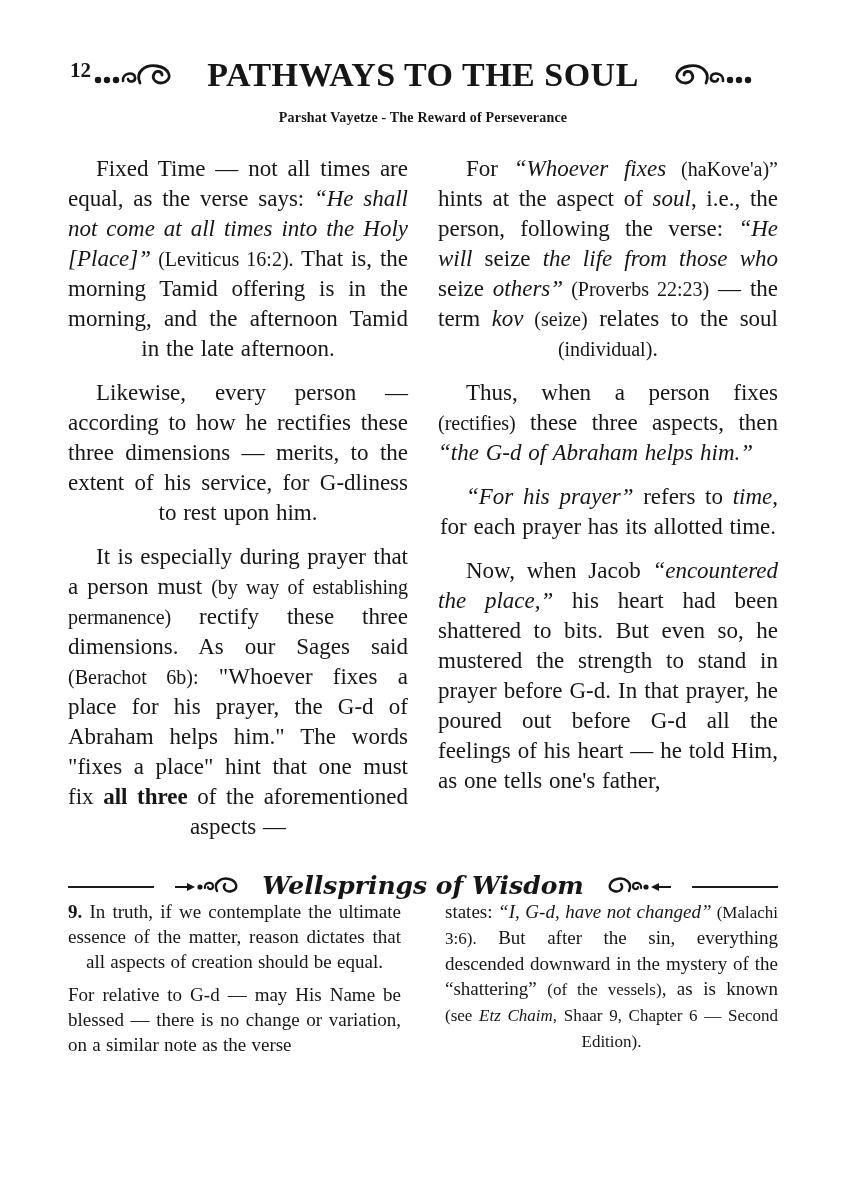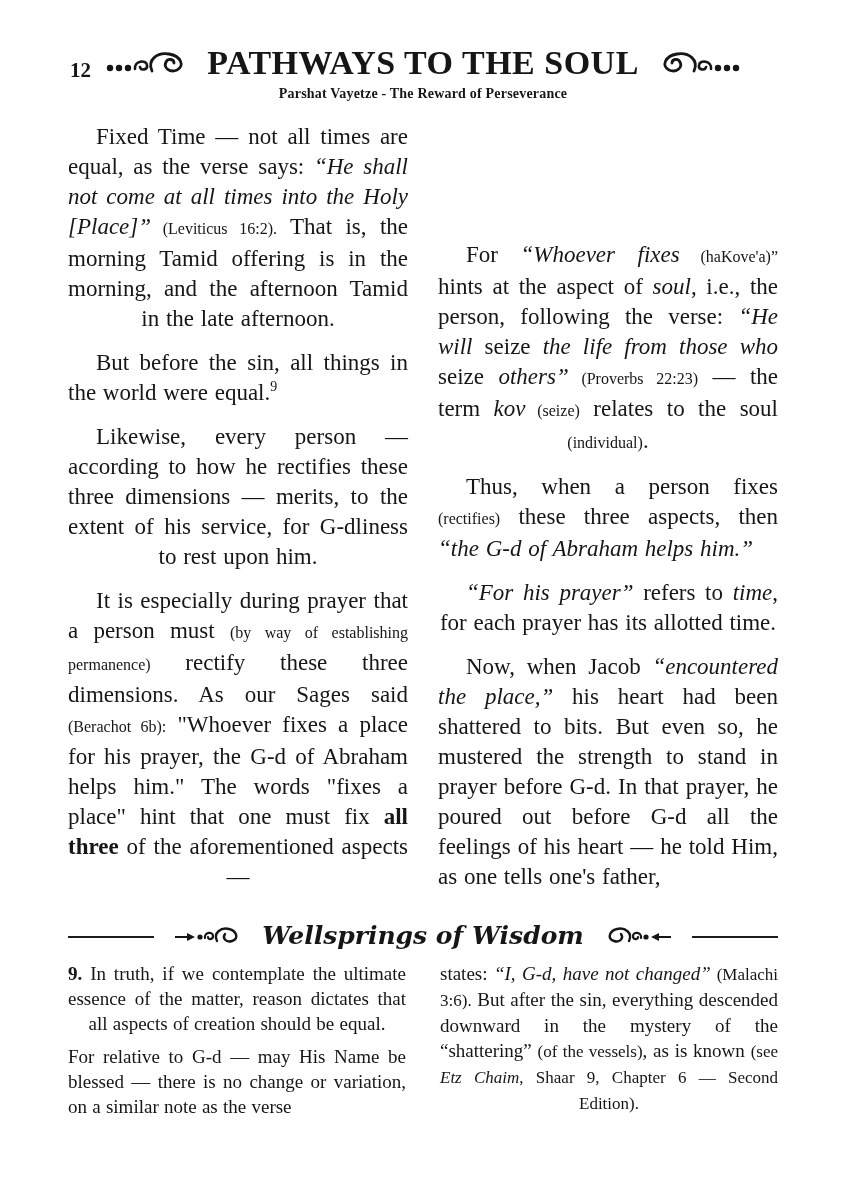--- a/index.html
+++ b/index.html
@@ -22,63 +22,63 @@
   
   header{position:relative;text-align:center;}
   .pagenum{
     position:absolute;left:2px;top:14px;
     font-size:21px;font-weight:bold;
   }
   .title-row{
     display:flex;align-items:center;justify-content:center;gap:10px;
   }
   h1.book-title{
-    margin:0;display:inline-block;
+    margin:12px;display:inline-block;
     font-size:34px;font-weight:bold;letter-spacing:.5px;
     white-space:nowrap;
   }
   .orn svg{display:block;}
   h2.subtitle{
     margin:4px 0 0 0;
     font-size:14px;font-weight:bold;letter-spacing:.2px;
   }
   
   .body-cols{
-    display:flex;gap:30px;margin-top:20px;align-items:flex-end;
+    display:flex;gap:30px;margin-top:28px;
   }
   .col{flex:1;min-width:0;}
   .para{
     margin:0 0 14px 0;
     font-size:23px;line-height:30px;
     text-align:justify;
     text-indent:28px;
     word-spacing:1px;
   }
   .para.last-center{text-align-last:center;}
   .para .it{font-style:italic;}
   .para .bd{font-weight:bold;}
-  .para .sm{font-size:16px;}
+  .para .sm{font-size:20px;}
   .para sup{font-size:14px;line-height:0;vertical-align:super;}
   
   .fn-divider{
     display:flex;align-items:center;gap:21px;
     margin-top:18px;
   }
   .rule{flex:1;height:0;border-top:2px solid var(--rule);}
   .divider-label{
     font-family:"DejaVu Serif", serif;
     font-style:italic;font-weight:bold;
     font-size:25px;line-height:1;
     white-space:nowrap;padding:0 2px;
     transform:translateY(-1px);
   }
   .divider-orn svg{display:block;}
   .mirrored svg{transform:scaleX(-1);}
   .fn-cols{
-    display:flex;gap:34px;margin-top:12px;
+    display:flex;gap:44px;
   }
   .fn .para{
     font-size:19px;line-height:25px;
     text-indent:0;margin:0 0 8px 0;word-spacing:.5px;
   }
   .fn .para .sm{font-size:17px;}
 </style>
 </head>
 <body>
 
@@ -110,21 +110,20 @@
           <path d="M47 23 C42 12 52 4 64 6 C76 8 80 18 72 22 C65 25 58 20 61 14 C63 10 69 11 69 15" fill="none" stroke="#161616" stroke-width="2.8" stroke-linecap="round"></path>
         </svg>
       </span>
     </div>
     <h2 class="subtitle">Parshat Vayetze - The Reward of Perseverance</h2>
   </header>
 
   <main class="body-cols">
     <div class="col">
         <p class="para last-center"><span>Fixed Time — not all times are equal, as the verse says: </span><span class="it">“He shall not come at all times into the Holy [Place]”</span><span class="sm"> (Leviticus 16:2).</span><span> That is, the morning Tamid offering is in the morning, and the afternoon Tamid in the late afternoon.</span></p>
-        <p class="para"><span>But before the sin, all things in the world were equal.</span><sup>9</sup></p>
         <p class="para last-center"><span>Likewise, every person — according to how he rectifies these three dimensions — merits, to the extent of his service, for G-dliness to rest upon him.</span></p>
         <p class="para last-center"><span>It is especially during prayer that a person must </span><span class="sm">(by way of establishing permanence)</span><span> rectify these three dimensions. As our Sages said </span><span class="sm">(Berachot 6b):</span><span> "Whoever fixes a place for his prayer, the G-d of Abraham helps him." The words "fixes a place" hint that one must fix </span><span class="bd">all three</span><span> of the aforementioned aspects —</span></p>
       </div>
     <div class="col">
         <p class="para last-center"><span>For </span><span class="it">“Whoever fixes</span><span class="sm"> (haKove'a)”</span><span> hints at the aspect of </span><span class="it">soul</span><span>, i.e., the person, following the verse: </span><span class="it">“He will </span><span>seize</span><span class="it"> the life from those who </span><span>seize</span><span class="it"> others”</span><span class="sm"> (Proverbs 22:23)</span><span> — the term </span><span class="it">kov</span><span class="sm"> (seize)</span><span> relates to the soul </span><span class="sm">(individual)</span><span>.</span></p>
         <p class="para"><span>Thus, when a person fixes </span><span class="sm">(rectifies)</span><span> these three aspects, then </span><span class="it">“the G-d of Abraham helps him.”</span></p>
         <p class="para last-center"><span class="it">“For his prayer”</span><span> refers to </span><span class="it">time</span><span>, for each prayer has its allotted time.</span></p>
         <p class="para"><span>Now, when Jacob </span><span class="it">“encountered the place,”</span><span> his heart had been shattered to bits. But even so, he mustered the strength to stand in prayer before G-d. In that prayer, he poured out before G-d all the feelings of his heart — he told Him, as one tells one's father,</span></p>
       </div>
   </main>

